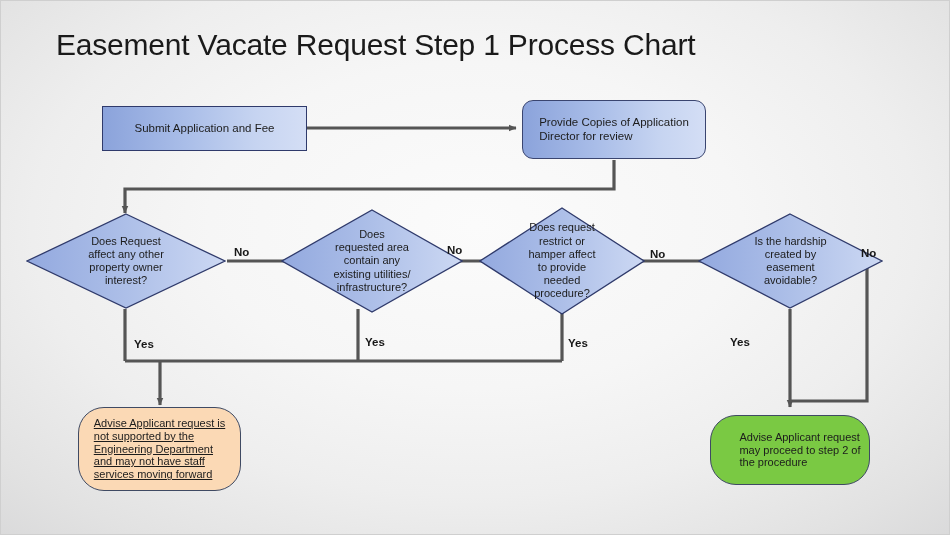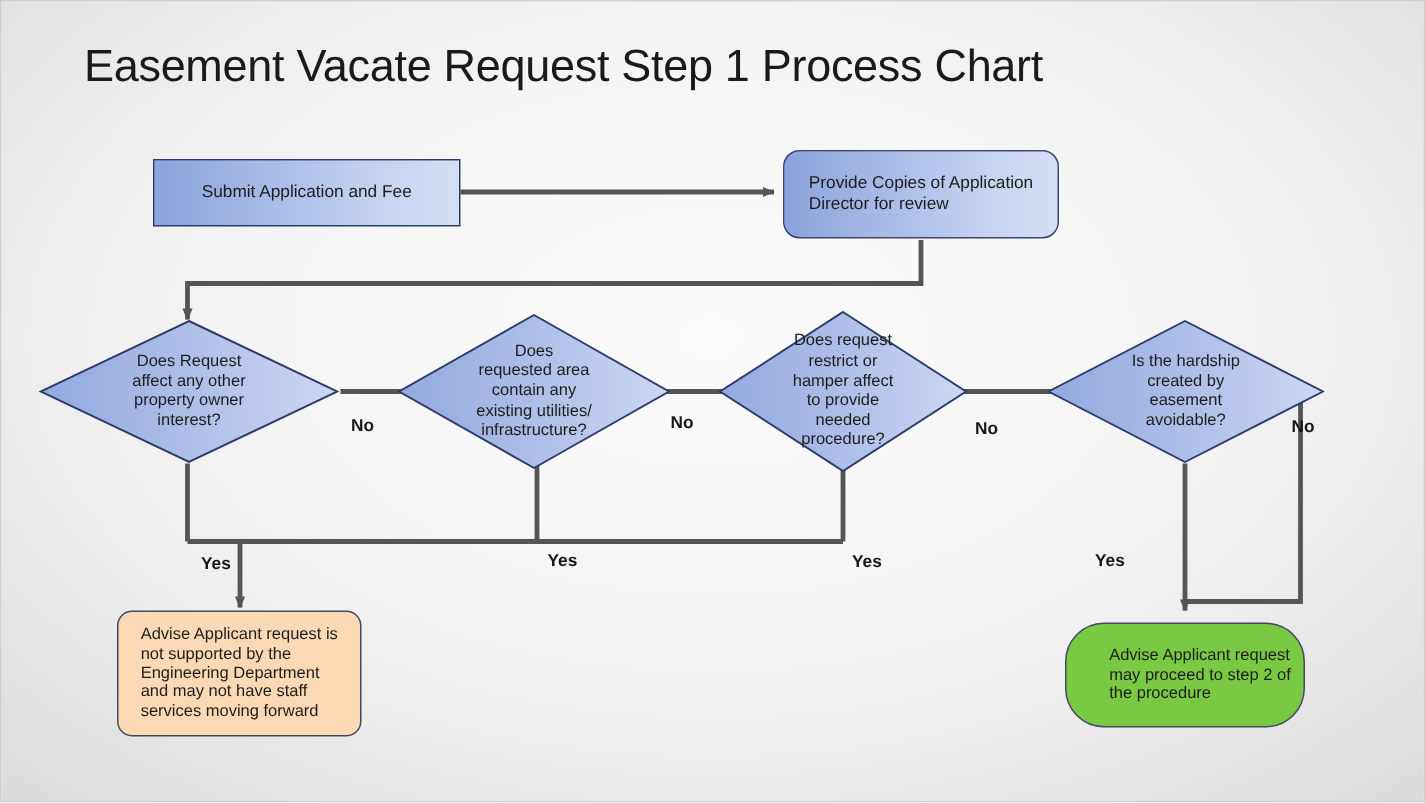--- a/index.html
+++ b/index.html
@@ -64,22 +64,23 @@
   .proc-round {
     background: linear-gradient(to right, #8ba3db 0%, #a9bde8 40%, #c6d4f1 75%, #d4def5 100%);
     border: 1.4px solid #3a4570;
     border-radius: 11px;
     font-size: 11.5px;
   }
 
   .term-orange {
     background: #fbd9b5;
     border: 1.4px solid #3f4a63;
-    border-radius: 10px;
+    border-radius: 26px;
     font-size: 11px;
+    text-decoration: underline;
   }
   .term-green {
     background: #7ac943;
     border: 1.4px solid #3f4a63;
     border-radius: 26px;
     font-size: 11px;
   }
 
   
   .diamond {
@@ -108,21 +109,20 @@
   .diamond .dtext span { display: block; padding: 0 14px; }
 
   
   .edge-label {
     position: absolute;
     font-size: 11.5px;
     font-weight: bold;
     color: #171717;
     z-index: 4;
     white-space: nowrap;
-    margin-top: 32px;
   }
 </style>
 </head>
 <body>
 
 <div id="slide">
 
   <div id="title">Easement Vacate Request Step 1 Process Chart</div>
 
   <svg id="wires" viewBox="0 0 950 535" xmlns="http://www.w3.org/2000/svg">
@@ -181,21 +181,21 @@
     <div class="dtext">
       <span>
         <span>Does Request</span>
         <span>affect any other</span>
         <span>property owner</span>
         <span>interest?</span>
       </span>
     </div>
   </div>
 
-  <div class="diamond" style="left:264px; top:208px; width:182px; height:104px;">
+  <div class="diamond" style="left:280px; top:208px; width:182px; height:104px;">
     <svg width="182" height="104" viewBox="0 0 182 104" xmlns="http://www.w3.org/2000/svg">
       <defs>
         <linearGradient id="dg2" x1="0" y1="0" x2="1" y2="0">
           <stop offset="0%" stop-color="#93a9df"></stop>
           <stop offset="50%" stop-color="#adbfe8"></stop>
           <stop offset="100%" stop-color="#ccd8f3"></stop>
         </linearGradient>
       </defs>
       <polygon points="91,1 181,52 91,103 1,52" fill="url(#dg2)" stroke="#2f3a6b" stroke-width="1.3"></polygon>
     </svg>

